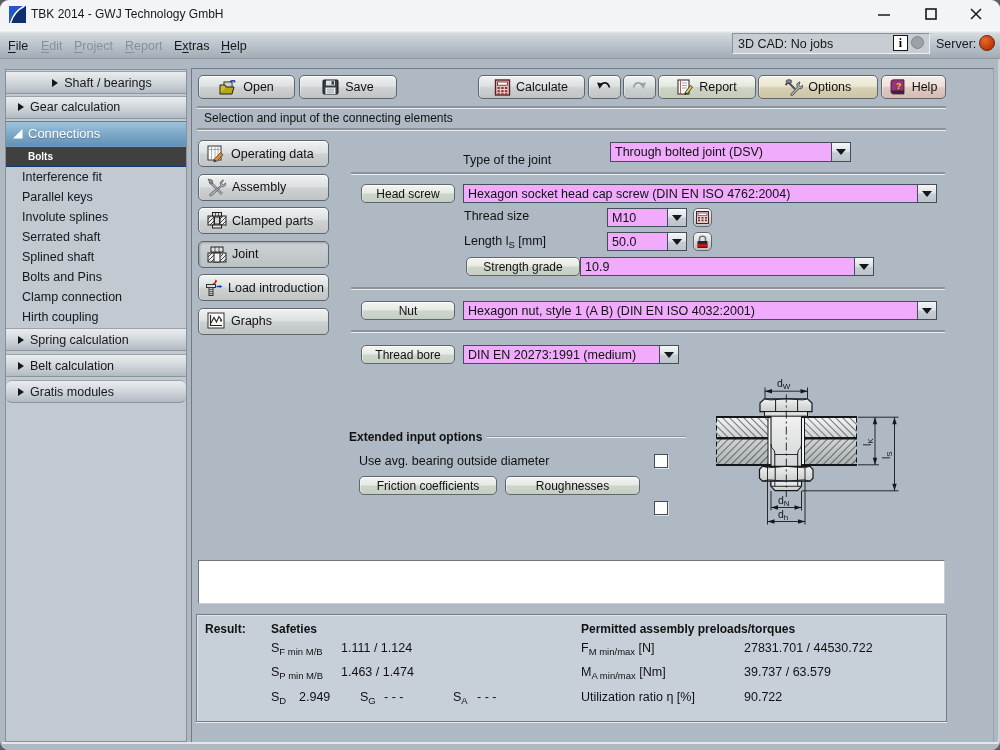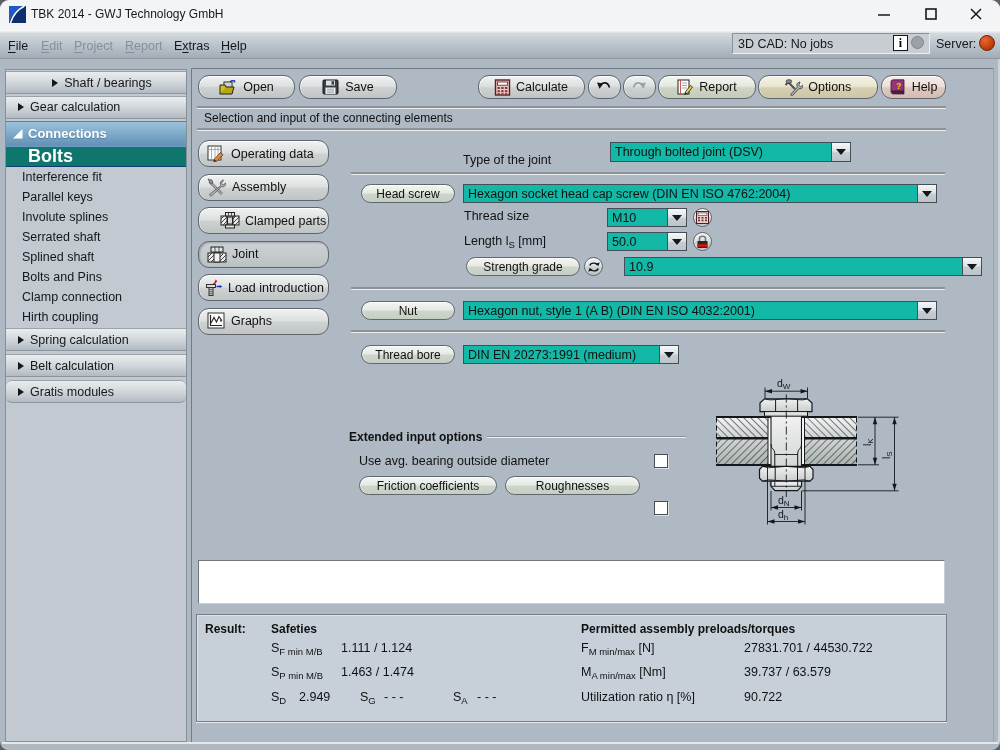--- a/index.html
+++ b/index.html
@@ -7,34 +7,34 @@
 .abs{position:absolute;}
 
 #titlebar{left:0;top:0;width:1000px;height:30px;background:#f3f4f5;}
 #title{left:31px;top:7px;font-size:12px;color:#15181a;}
 
 #menubar{left:0;top:30px;width:1000px;height:28px;background:linear-gradient(#fdfdfd,#d4d9dd 12%,#bfc8d1 45%,#a6aeb7 95%,#a2aab3);border-bottom:1px solid #8f979f;}
 .mi{position:absolute;top:38.5px;font-size:12.5px;color:#15181a;}
 .mi u{text-decoration-thickness:1px;text-underline-offset:2px;}
 .mgray{color:#87909a;}
 
-.btn{position:absolute;box-sizing:border-box;border:1px solid #5f666c;border-radius:11px;background:linear-gradient(#f1f3f3,#dde0e0 46%,#cdd1d1 54%,#c0c4c4);box-shadow:inset 0 1px 0 rgba(255,255,255,.85),inset 1px 0 0 rgba(255,255,255,.4);display:flex;align-items:center;justify-content:center;font-size:12.5px;color:#111;gap:5px;white-space:nowrap;}
+.btn{position:absolute;box-sizing:border-box;border:1px solid #5f666c;border-radius:5px;background:linear-gradient(#f1f3f3,#dde0e0 46%,#cdd1d1 54%,#c0c4c4);box-shadow:inset 0 1px 0 rgba(255,255,255,.85),inset 1px 0 0 rgba(255,255,255,.4);display:flex;align-items:center;justify-content:center;font-size:12.5px;color:#111;gap:5px;white-space:nowrap;}
 .btn-green{background:linear-gradient(#f3f6f0,#e4e9df 46%,#cdd4c5 54%,#c4ccba);}
 .btn-khaki{background:linear-gradient(#f4f2e4,#eae6d2 46%,#d6d0b2 54%,#ccc6a6);}
 .btn-pink{background:linear-gradient(#f6ece8,#eee0da 46%,#ddc8c0 54%,#d4bcb4);}
 .btn-form{background:linear-gradient(#f2f5f1,#e6eae4 46%,#ced6cc 54%,#c6cec4);}
 .btn-pressed{background:linear-gradient(#ccd2d4,#c5cbcd 50%,#bac1c3);box-shadow:inset 1px 1px 2px rgba(0,0,0,.22);}
 .btn-dis{background:linear-gradient(#d3d8d3,#c8cfc8);color:#8b938f;border-color:#9aa29e;box-shadow:none;}
 
 #nav{left:5px;top:69px;width:182px;height:673px;background:#c2c9d1;border:1px solid #878f97;box-sizing:border-box;}
 .navhead{position:absolute;left:0;width:180px;height:23px;background:linear-gradient(#eaedef,#d6dbdf 40%,#bcc3ca 85%,#b2bac1);border-top:1px solid #9aa2aa;border-bottom:1px solid #8d959d;box-sizing:border-box;font-size:12.5px;color:#15181a;display:flex;align-items:center;}
 .navhead .tri{width:0;height:0;border-left:6px solid #15181a;border-top:4.5px solid transparent;border-bottom:4.5px solid transparent;margin-left:12px;margin-right:6px;}
 .navitem{position:absolute;left:0;width:180px;height:20px;font-size:12.5px;color:#15181a;display:flex;align-items:center;padding-left:22px;box-sizing:border-box;}
 
-.combo{position:absolute;box-sizing:border-box;background:#14b8a6;border:1px solid #454e56;display:flex;align-items:center;}
+.combo{position:absolute;box-sizing:border-box;background:#f0abfc;border:1px solid #454e56;display:flex;align-items:center;}
 .combo .ct{flex:1;font-size:12.5px;color:#111;padding-left:4px;white-space:nowrap;overflow:hidden;}
 .combo .cb{width:18px;align-self:stretch;background:linear-gradient(#f5f7f9,#dfe4e8 45%,#c6cdd3 55%,#bcc4cb);border-left:1px solid #454e56;display:flex;align-items:center;justify-content:center;}
 .combo .cb i{width:0;height:0;border-top:6.5px solid #14181c;border-left:5.5px solid transparent;border-right:5.5px solid transparent;}
 .etch{position:absolute;height:2px;background:#8b9299;box-shadow:0 1px 0 #e9edf0;}
 .lbl{position:absolute;font-size:12.5px;color:#111;white-space:nowrap;}
 .cbx{position:absolute;width:14px;height:14px;background:#fff;border:1px solid #454e56;box-sizing:border-box;box-shadow:1px 1px 0 #dfe3e7;}
 sub{font-size:9.5px;vertical-align:-3px;line-height:0;}
 </style></head><body>
 <div id="app">
   <div id="titlebar" class="abs"></div>
@@ -65,25 +65,25 @@
   <div class="abs" style="left:893px;top:35px;width:15px;height:16px;background:#fff;border:1px solid #14181c;box-sizing:border-box;text-align:center;font-size:12px;font-weight:bold;font-family:'Liberation Serif',serif;line-height:14px;">i</div>
   <div class="abs" style="left:911px;top:36px;width:13px;height:13px;border-radius:50%;background:#9aa1a7;border:1px solid #7d858b;box-sizing:border-box;"></div>
   <div class="abs" style="left:936px;top:37px;font-size:12.5px;color:#15181a;">Server:</div>
   <div class="abs" style="left:979px;top:35px;width:16px;height:16px;border-radius:50%;background:radial-gradient(circle at 35% 30%,#e8692c,#c03c0c 65%,#92280a);border:1px solid #6e2208;box-sizing:border-box;"></div>
 
   <div class="abs" style="left:191px;top:68px;width:803px;height:674px;border-left:1px solid #737b82;border-top:1px solid #737b82;border-right:1px solid #99a1a9;background:#aeb9c3;box-sizing:border-box;"></div>
   <div id="nav" class="abs"></div>
 
   <div class="navhead" style="left:6px;top:71px;justify-content:center;"><span class="tri"></span>Shaft / bearings</div>
   <div class="navhead" style="left:6px;top:95.5px;"><span class="tri"></span>Gear calculation</div>
-  <div class="abs" style="left:6px;top:120.5px;width:180px;height:25px;background:linear-gradient(#9ec2dc,#7aa6c6 55%,#6390b6);border-top:1px solid #667f88;display:flex;align-items:center;font-size:13px;font-weight:bold;color:#fff;text-shadow:0 1px 1px rgba(30,60,90,.4);box-sizing:border-box;">
+  <div class="abs" style="left:6px;top:120.5px;width:180px;height:25px;background:linear-gradient(#9ec2dc,#7aa6c6 55%,#6390b6);border-top:1px solid #667f88;display:flex;align-items:center;font-size:13px;font-weight:normal;color:#fff;text-shadow:0 1px 1px rgba(30,60,90,.4);box-sizing:border-box;">
     <svg style="margin-left:7px;margin-right:5px" width="10" height="10" viewBox="0 0 10 10">
         <polygon points="0,9.5 9.5,9.5 9.5,0" fill="#fff"></polygon>
       </svg>Connections</div>
-  <div class="abs" style="left:6px;top:146px;width:180px;height:21px;background:#0f766e;border-top:1px solid #6f9cc0;border-bottom:1px solid #0e3c6e;display:flex;align-items:center;padding-left:22px;font-size:18px;font-weight:bold;color:#fff;box-sizing:border-box;">Bolts</div>
+  <div class="abs" style="left:6px;top:146px;width:180px;height:21px;background:#404040;border-top:1px solid #6f9cc0;border-bottom:1px solid #0e3c6e;display:flex;align-items:center;padding-left:22px;font-size:10px;font-weight:bold;color:#fff;box-sizing:border-box;">Bolts</div>
   <div class="navitem" style="top:187px;">Parallel keys</div>
   <div class="navitem" style="top:167px;">Interference fit</div>
   <div class="navitem" style="top:207px;">Involute splines</div>
   <div class="navitem" style="top:227px;">Serrated shaft</div>
   <div class="navitem" style="top:247px;">Splined shaft</div>
   <div class="navitem" style="top:267px;">Bolts and Pins</div>
   <div class="navitem" style="top:287px;">Clamp connection</div>
   <div class="navitem" style="top:307px;">Hirth coupling</div>
   <div class="navhead" style="left:6px;top:328px;"><span class="tri"></span>Spring calculation</div>
   <div class="navhead" style="left:6px;top:354px;"><span class="tri"></span>Belt calculation</div>
@@ -163,21 +163,21 @@
         <path d="M7,14.5 L13.5,7.5 L16,9.8 L9.5,16.5 Z" fill="#e88822" stroke="#333" stroke-width="0.7"></path>
         <path d="M7,14.5 L6.3,17.3 L9.5,16.5 Z" fill="#333"></path>
       </svg>Operating data</div>
   <div class="btn" style="left:198px;top:173.5px;width:131px;height:27px;justify-content:flex-start;padding-left:8px;">
     <svg width="20" height="19" viewBox="0 0 20 19">
         <path d="M2.5,3.5 L15,16" stroke="#6a7278" stroke-width="2.6"></path>
         <path d="M2.5,3.5 L15,16" stroke="#aab2b8" stroke-width="1.1"></path>
         <path d="M1,1 L5,2 L6,5 L3.5,6 Z" fill="#8a9298" stroke="#444" stroke-width="0.6"></path>
         <path d="M16.5,2 C13.5,2.5 12.5,5.5 14,7.5 L3,16 C2,17.3 3.8,18.6 5,17.5 L14.5,8.5 C17,9.5 19,7.5 18.5,5 L16.2,7 L14.5,5.3 Z" fill="#b2babf" stroke="#444" stroke-width="0.7"></path>
       </svg>Assembly</div>
-  <div class="btn" style="left:198px;top:207px;width:131px;height:27px;justify-content:flex-start;padding-left:21px;">
+  <div class="btn" style="left:198px;top:207px;width:131px;height:27px;justify-content:flex-start;padding-left:8px;">
     <svg width="20" height="19" viewBox="0 0 20 19">
         <g stroke="#222">
           <rect x="1" y="5" width="6" height="9" fill="#ececec"></rect>
           <rect x="13" y="5" width="6" height="9" fill="#ececec"></rect>
         </g>
         <g stroke="#333" stroke-width="0.9">
           <path d="M1,8 L4,5 M1,12 L7,6 M3,14 L7,10"></path>
           <path d="M13,8 L16,5 M13,12 L19,6 M15,14 L19,10"></path>
         </g>
         <rect x="7.5" y="6" width="5" height="7" fill="#d8d8d8" stroke="#222"></rect>
@@ -266,21 +266,21 @@
     </div>
   <div class="btn btn-form" style="left:466px;top:257px;width:114px;height:19px;font-size:12px;">Strength grade</div>
   <div class="btn" style="left:584px;top:257px;width:19px;height:19px;">
     <svg width="14" height="14" viewBox="0 0 14 14">
         <path d="M2.8,5.5 C3.6,2.6 9.5,2.2 11,5" fill="none" stroke="#14181c" stroke-width="1.4"></path>
         <path d="M12.7,2.2 L11.5,6 L8.3,4.3 Z" fill="#14181c"></path>
         <path d="M11.2,8.5 C10.4,11.4 4.5,11.8 3,9" fill="none" stroke="#14181c" stroke-width="1.4"></path>
         <path d="M1.3,11.8 L2.5,8 L5.7,9.7 Z" fill="#14181c"></path>
       </svg>
     </div>
-  <div class="combo" style="left:624px;top:257px;width:358px;height:19px;justify-content:center;">
+  <div class="combo" style="left:580px;top:257px;width:294px;height:19px;justify-content:center;">
       <span class="ct">10.9</span>
       <span class="cb">
         <i></i>
       </span>
     </div>
   <div class="etch" style="left:351px;top:287px;width:594px;"></div>
 
   <div class="btn btn-form" style="left:361px;top:301px;width:94px;height:19px;font-size:12px;">Nut</div>
   <div class="combo" style="left:463px;top:301px;width:474px;height:19px;">
       <span class="ct">Hexagon nut, style 1 (A B) (DIN EN ISO 4032:2001)</span>

